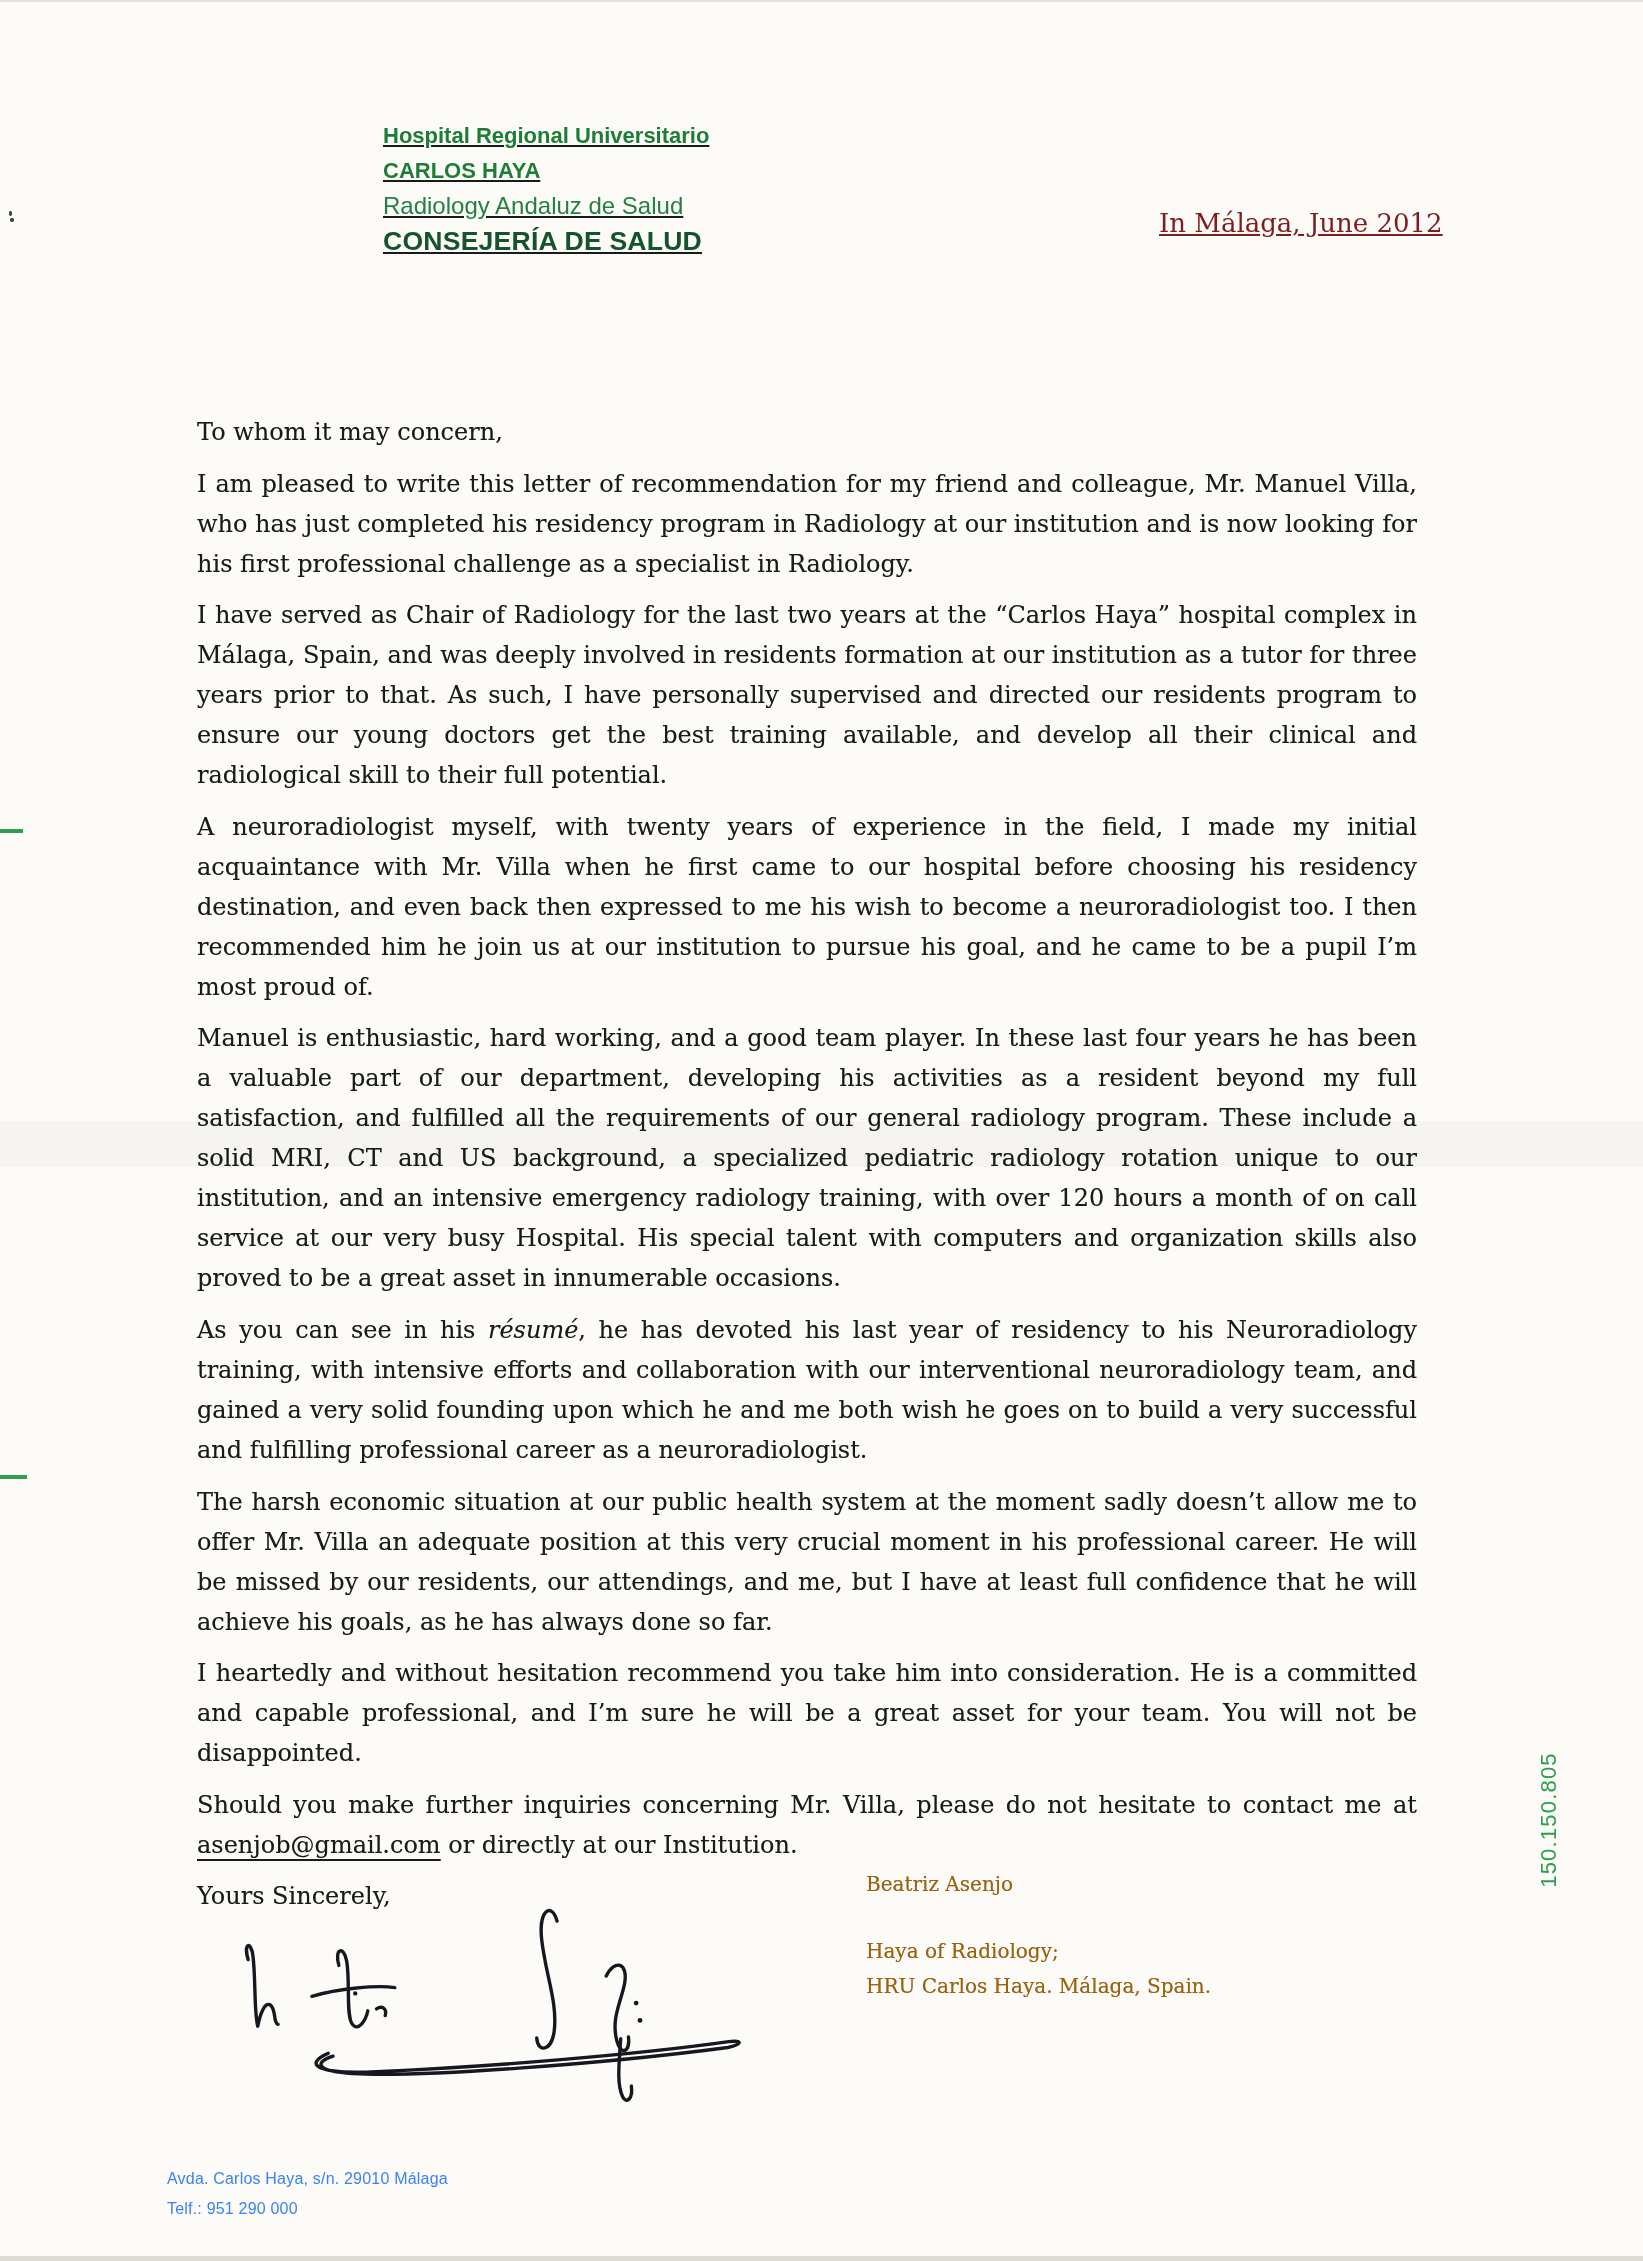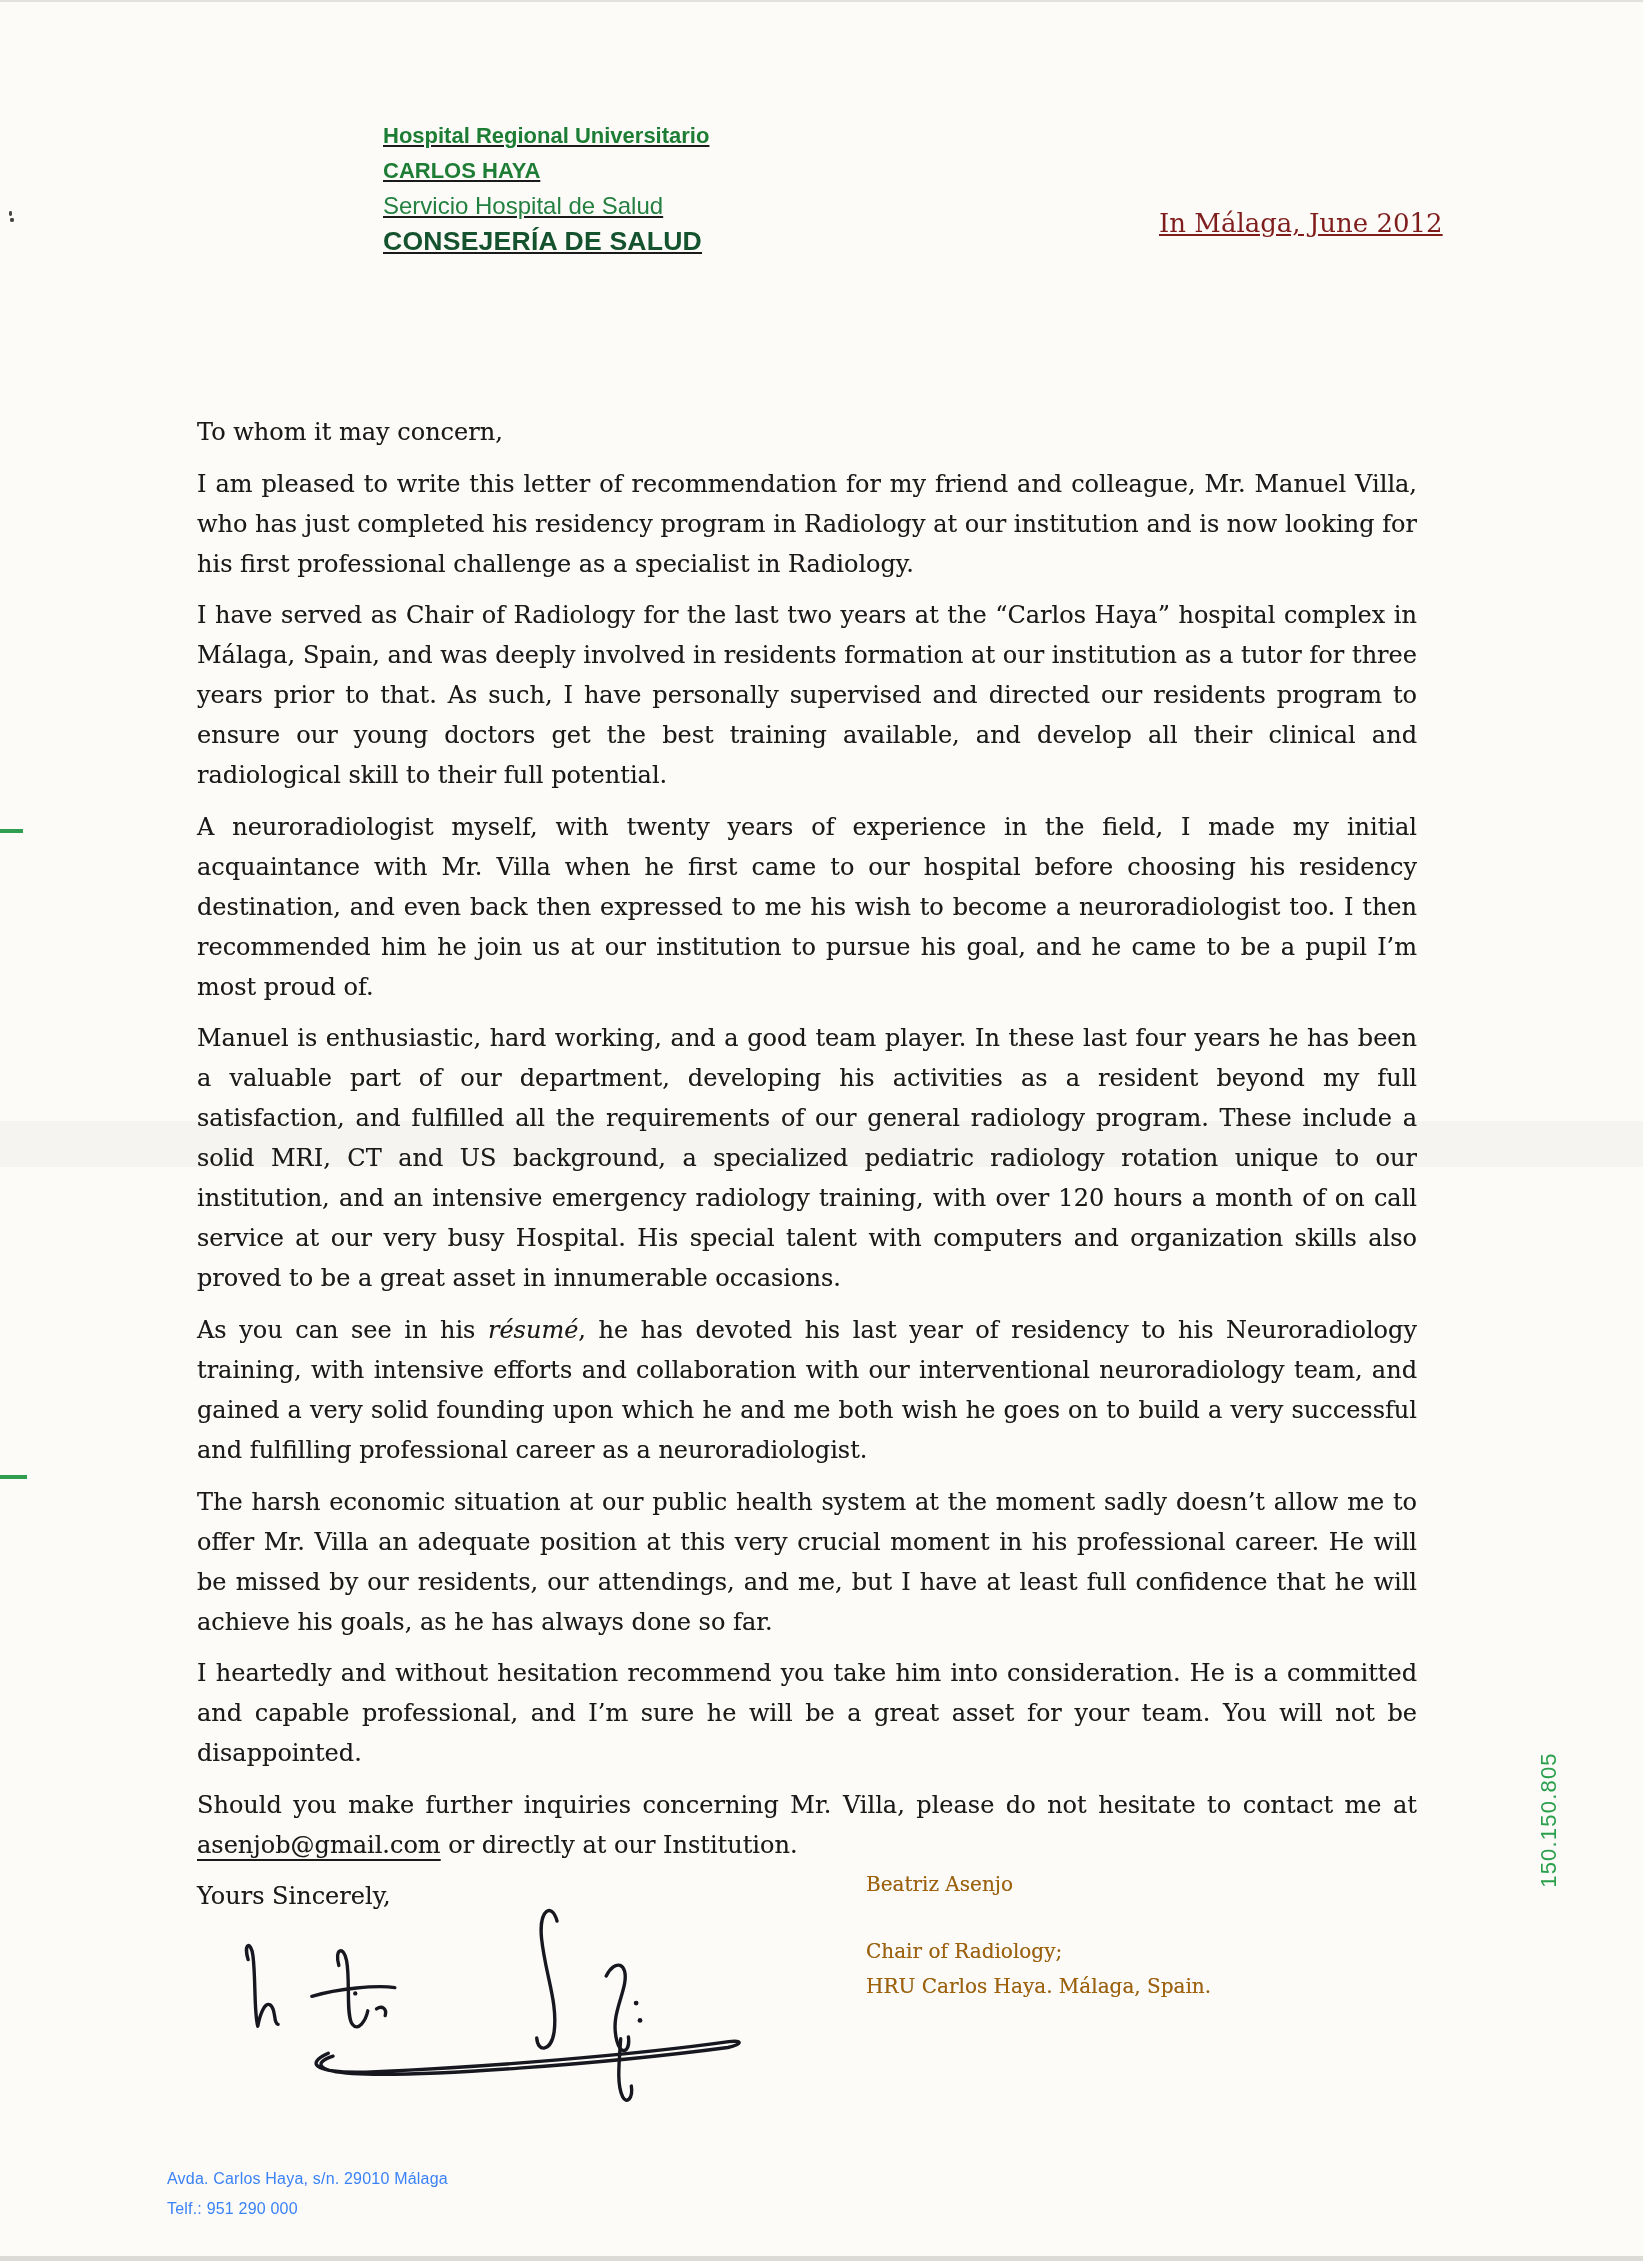--- a/index.html
+++ b/index.html
@@ -64,21 +64,21 @@
   <div class="scan-band"></div>
   <div class="green-dash dash-1"></div>
   <div class="green-dash dash-2"></div>
   <div class="speck speck-1"></div>
   <div class="speck speck-2"></div>
 
 
   <div class="org">
     <div class="org-line1">Hospital Regional Universitario</div>
     <div class="org-line2">CARLOS HAYA</div>
-    <div class="org-line3">Servicio Hospital de Salud</div>
+    <div class="org-line3">Radiology Andaluz de Salud</div>
     <div class="org-line4">CONSEJERÍA DE SALUD</div>
   </div>
 
   <div class="dateline">In Málaga, June 2012</div>
 
   <div class="letter">
     <p class="salutation">To whom it may concern,</p>
     <p>I am pleased to write this letter of recommendation for my friend and colleague, Mr. Manuel Villa, who has just completed his residency program in Radiology at our institution and is now looking for his first professional challenge as a specialist in Radiology.</p>
     <p>I have served as Chair of Radiology for the last two years at the “Carlos Haya” hospital complex in Málaga, Spain, and was deeply involved in residents formation at our institution as a tutor for three years prior to that. As such, I have personally supervised and directed our residents program to ensure our young doctors get the best training available, and develop all their clinical and radiological skill to their full potential.</p>
     <p>A neuroradiologist myself, with twenty years of experience in the field, I made my initial acquaintance with Mr. Villa when he first came to our hospital before choosing his residency destination, and even back then expressed to me his wish to become a neuroradiologist too. I then recommended him he join us at our institution to pursue his goal, and he came to be a pupil I’m most proud of.</p>
@@ -100,21 +100,21 @@
     <path d="M836,300 C832,356 828,396 840,420 C848,436 862,424 858,398"></path>
     <path d="M230,330 C180,352 200,374 330,368 C560,358 860,334 1060,306 C1090,302 1088,312 1058,318 C800,352 420,380 280,372 C210,368 196,350 240,336"></path>
     <circle cx="868" cy="226" r="5" fill="#17171f" stroke="none"></circle>
     <circle cx="876" cy="262" r="5" fill="#17171f" stroke="none"></circle>
     <circle cx="286" cy="206" r="4.5" fill="#17171f" stroke="none"></circle>
   </svg>
 
   <div class="sig-block">
     <div class="sig-name">Beatriz Asenjo</div>
     <div class="sig-titles">
-      <div>Chair of Radiology;</div>
+      <div>Haya of Radiology;</div>
       <div>HRU Carlos Haya. Málaga, Spain.</div>
     </div>
   </div>
 
   <div class="footer">
     <div>Avda. Carlos Haya, s/n. 29010 Málaga</div>
     <div>Telf.: 951 290 000</div>
   </div>
 
   <div class="side-code">150.150.805</div>

